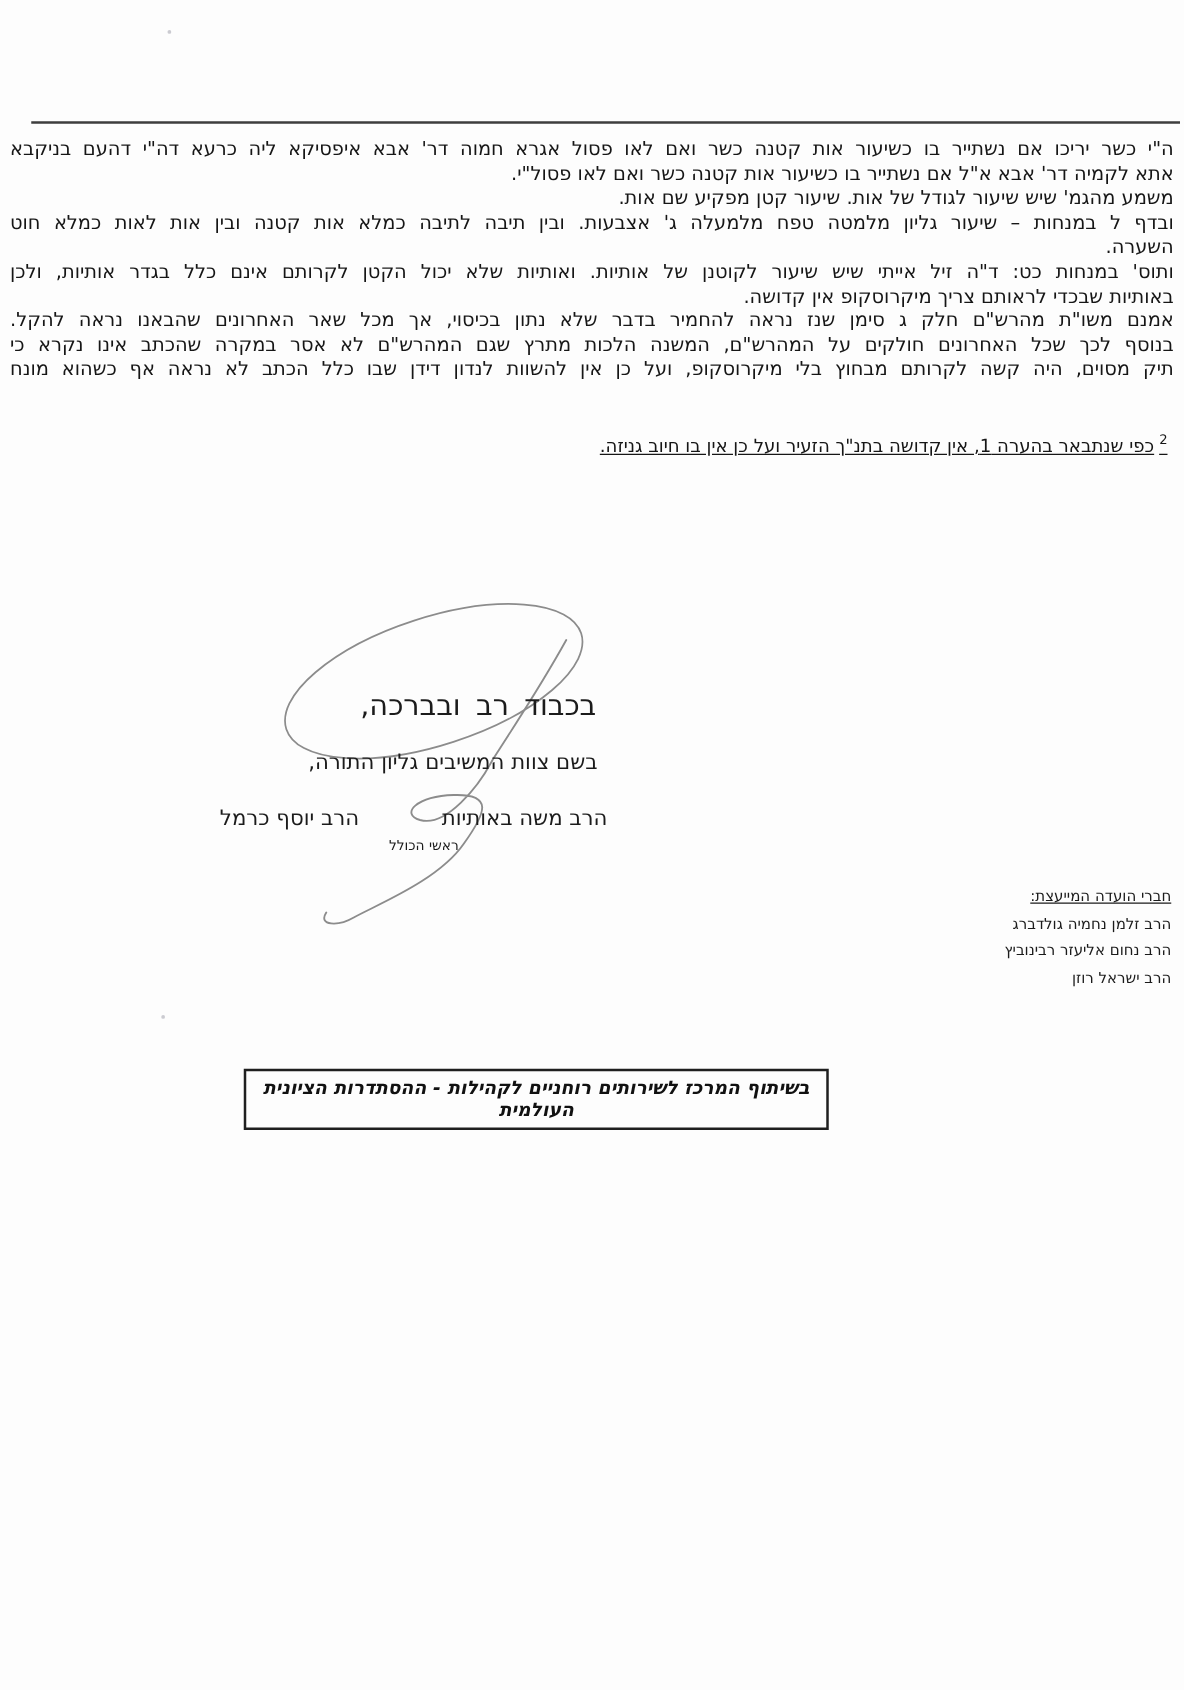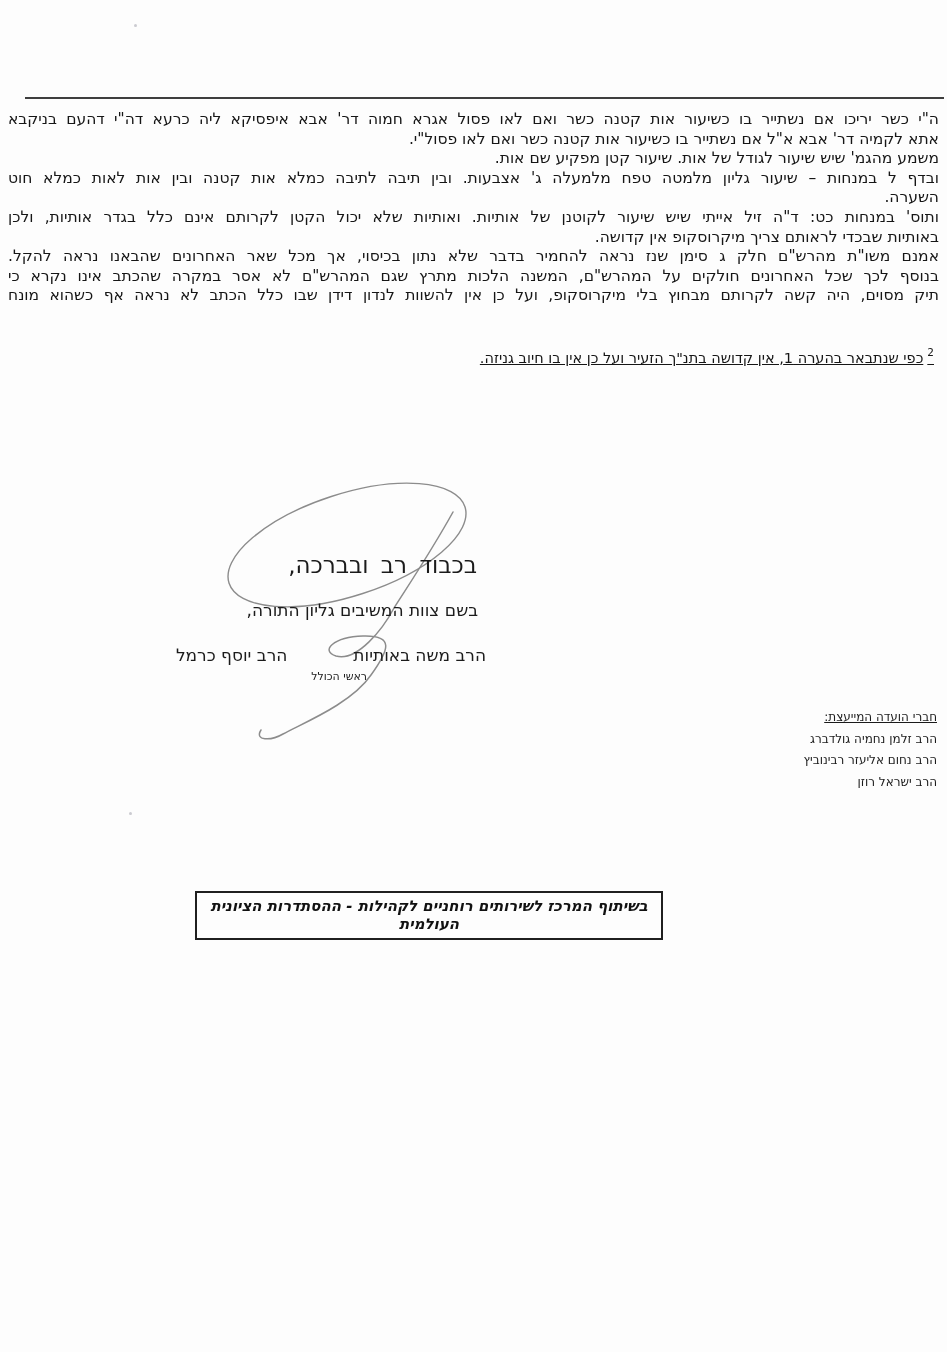--- a/index.html
+++ b/index.html
@@ -49,21 +49,20 @@
   .committee .hdr{text-decoration:underline;}
   
   .footer-box{
     top:855px;left:195px;width:444px;
     border:2px solid #1f1f1f;
     padding:4px 10px 5px 10px;
     direction:rtl;text-align:center;
     font-size:15px;font-weight:bold;font-style:italic;
     color:#111;
     background:#fdfdfd;
-    margin-top:36px;
   }
   
   .speck{width:3px;height:3px;border-radius:50%;background:#9a9aa6;opacity:.5;}
   .speck.s1{top:24px;left:134px;}
   .speck.s2{top:812px;left:129px;}
 </style>
 </head>
 <body>
 
 <div class="abs top-rule"></div>

